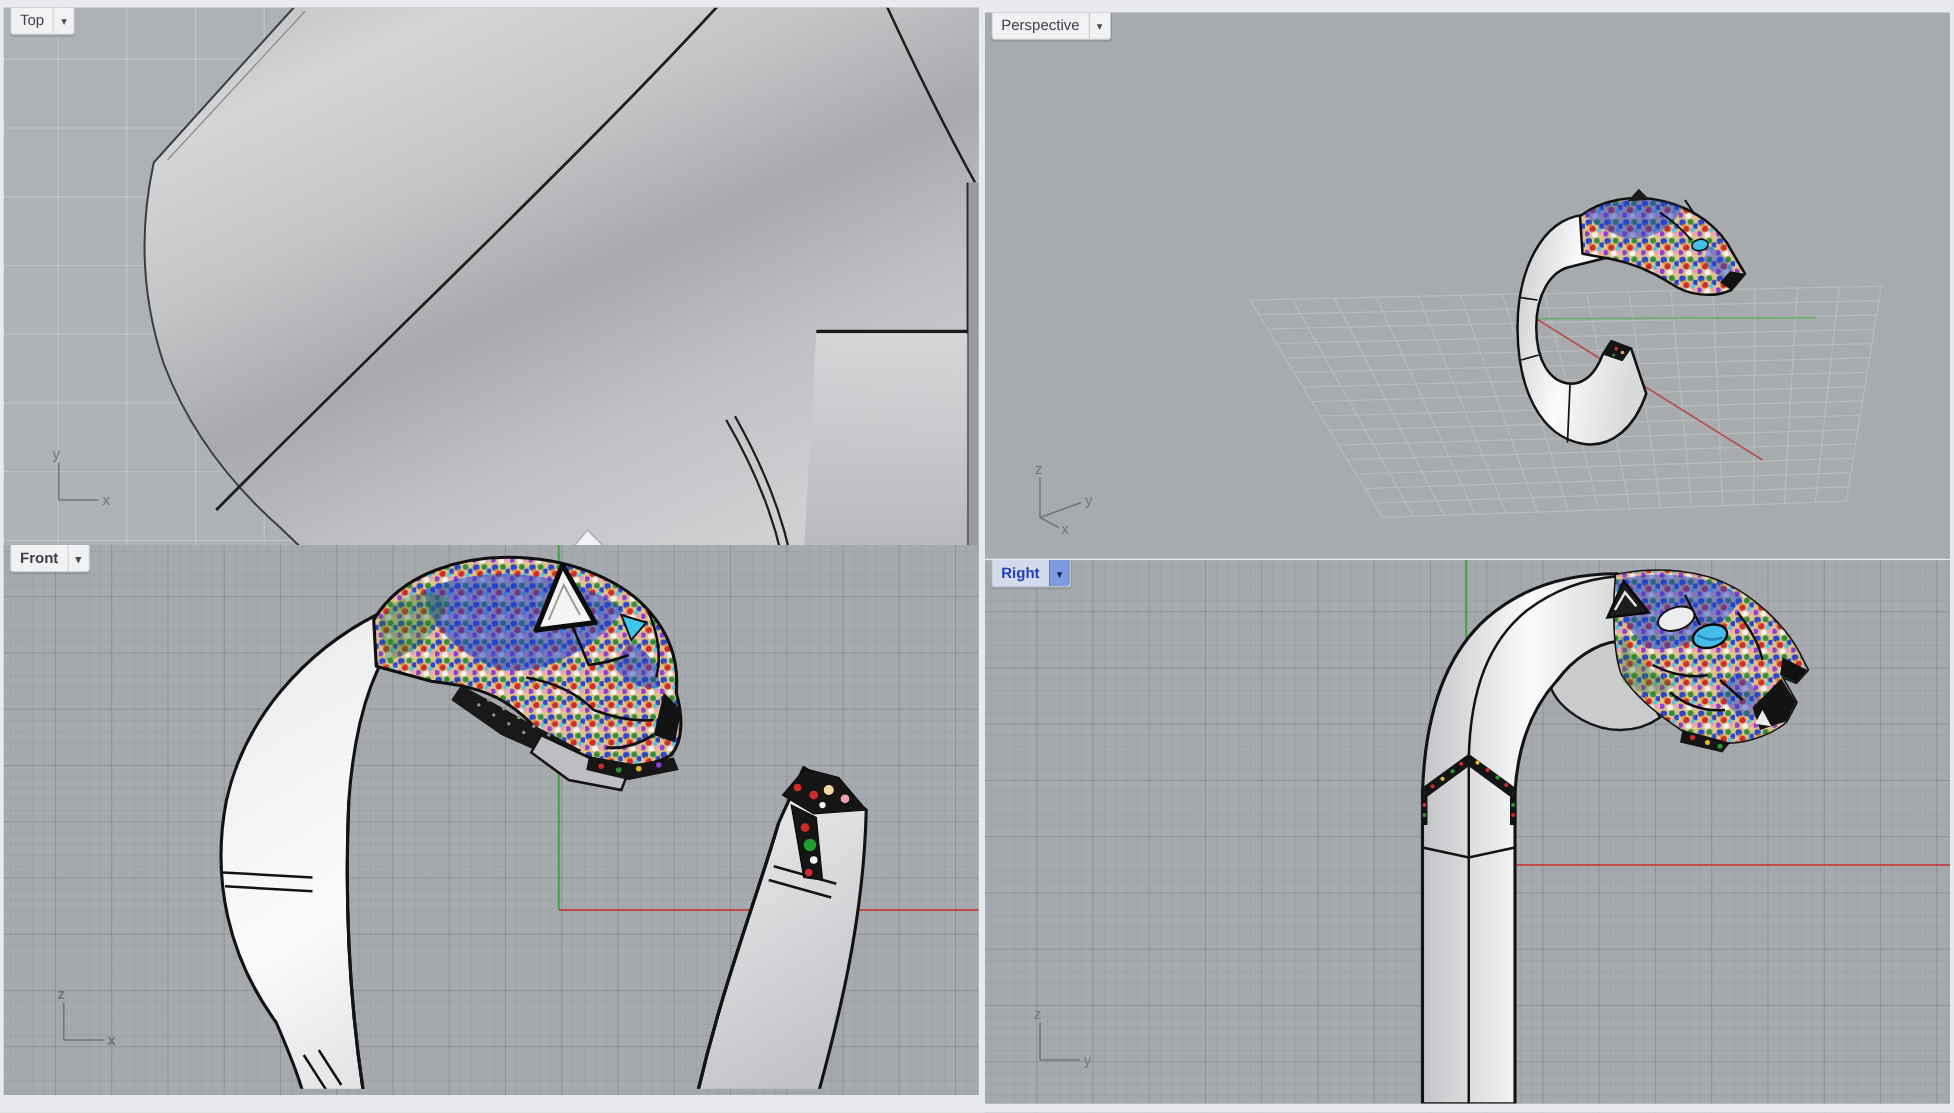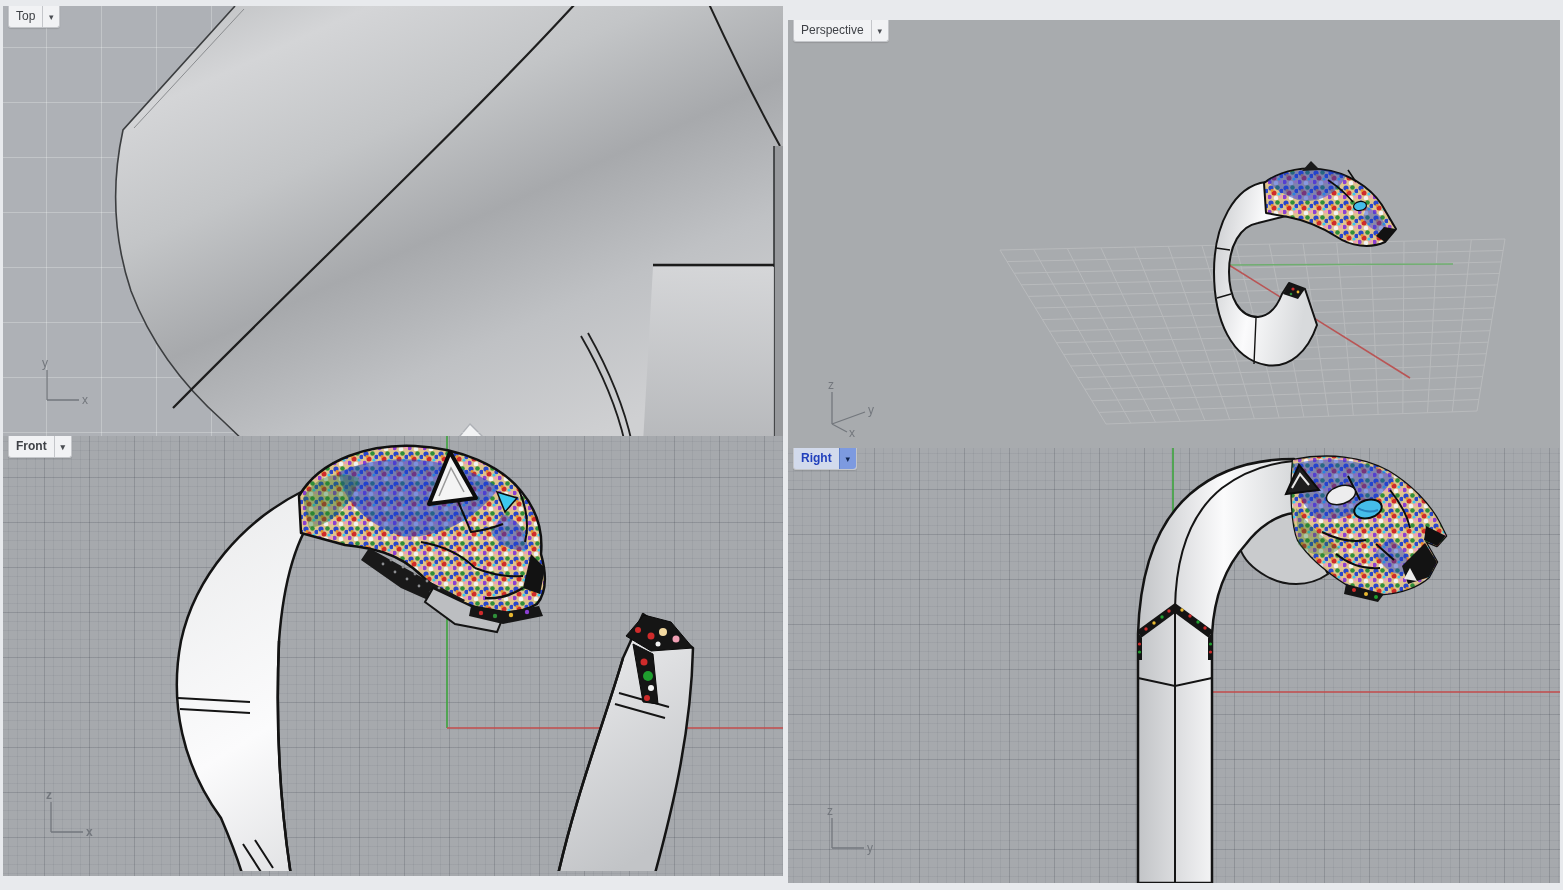--- a/index.html
+++ b/index.html
@@ -10,21 +10,21 @@
   }
   .viewport { position:absolute; overflow:hidden; }
   .viewport svg.canvas { position:absolute; left:0; top:0; }
 
   #vp-top    { left:3px;   top:6px;   width:780px; height:437px;
     background-color:#aeb1b6;
     background-image:
       linear-gradient(rgba(255,255,255,.25) 1px, transparent 1px),
       linear-gradient(90deg, rgba(255,255,255,.25) 1px, transparent 1px);
     background-size:55px 55px; background-position:-12px -14px;text-decoration:underline; }
-  #vp-persp  { left:788px; top:20px;   width:772px; height:437px; background:#a8abae; }
+  #vp-persp  { left:788px; top:10px;   width:772px; height:437px; background:#a8abae; }
   #vp-front  { left:3px;   top:436px; width:780px; height:440px;font-weight:bold; }
   #vp-right  { left:788px; top:448px; width:772px; height:516px; }
   .fine-grid {
     background-color:#a6a9ad;
     background-image:
       linear-gradient(rgba(60,66,76,.16) 1px, transparent 1px),
       linear-gradient(90deg, rgba(60,66,76,.16) 1px, transparent 1px),
       linear-gradient(rgba(60,66,76,.07) 1px, transparent 1px),
       linear-gradient(90deg, rgba(60,66,76,.07) 1px, transparent 1px);
     background-size:45px 45px, 45px 45px, 9px 9px, 9px 9px;

